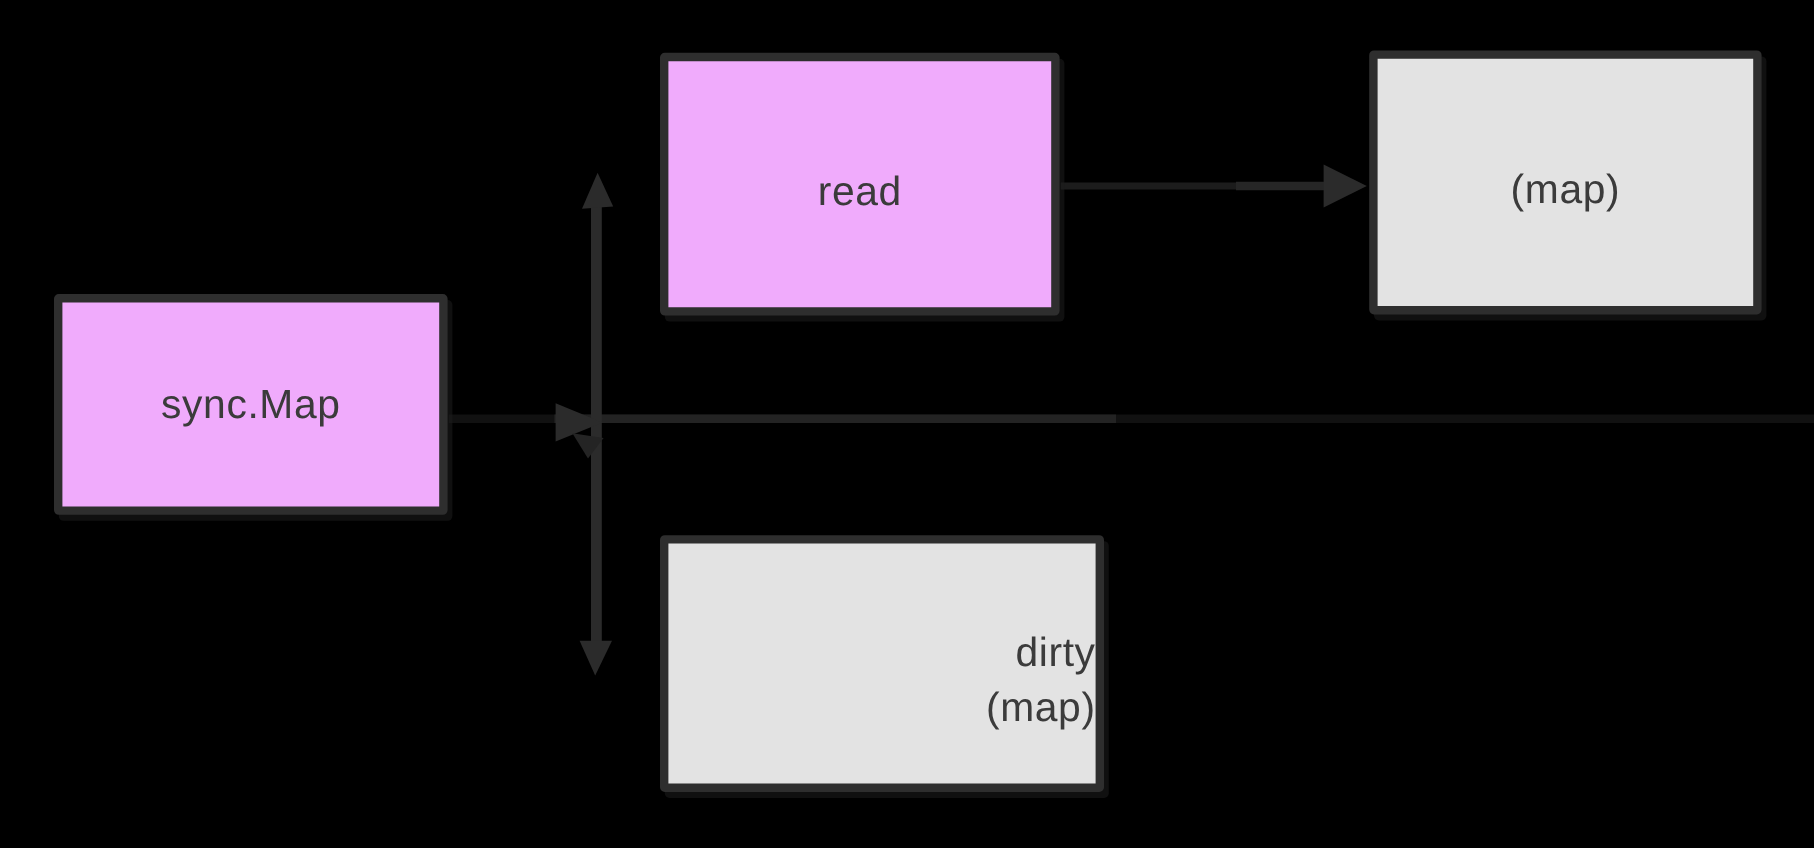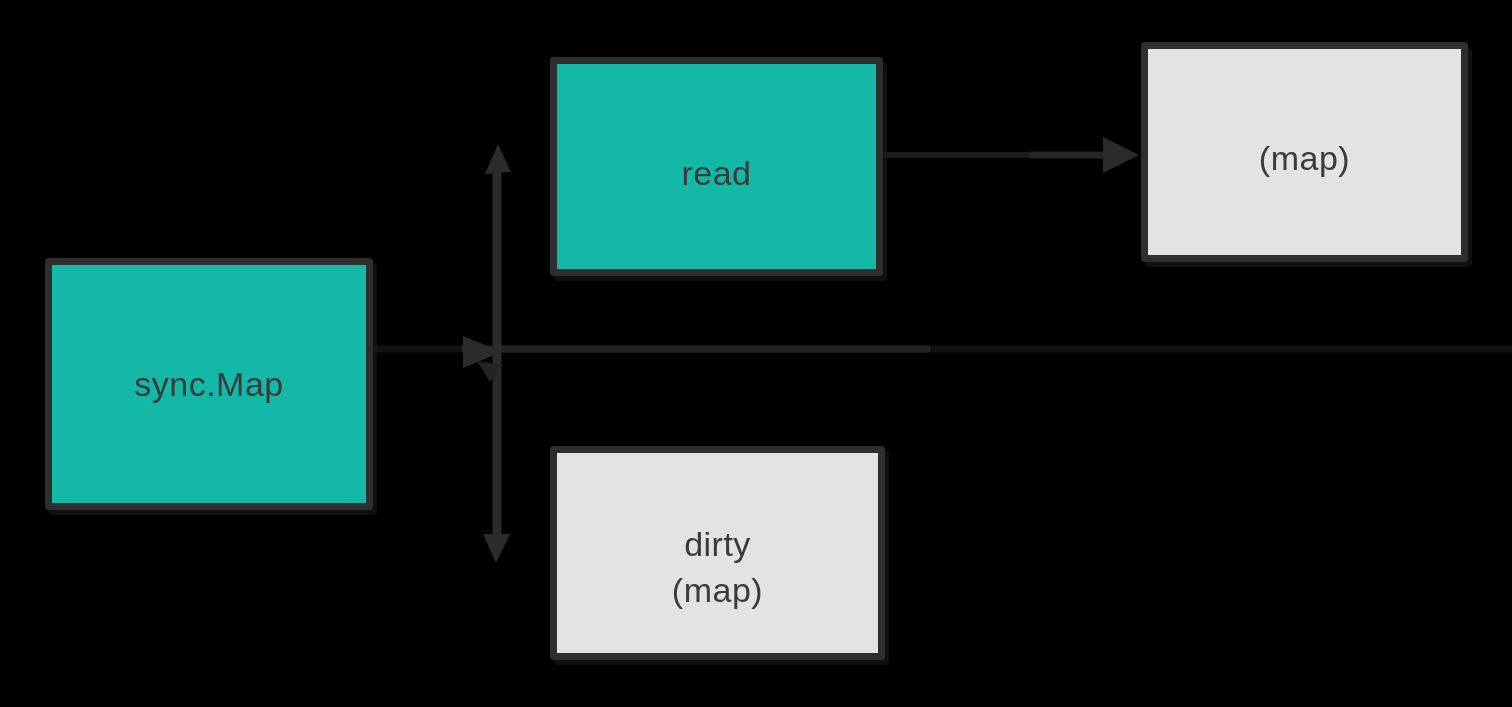--- a/index.html
+++ b/index.html
@@ -32,41 +32,42 @@
     flex-direction: column;
     align-items: center;
     justify-content: center;
     text-align: center;
     color: #3b3b3b;
     font-size: 34px;
     line-height: 46px;
     letter-spacing: 0.5px;
     box-shadow: 4px 5px 0 rgba(30,30,30,0.55);
   }
-  .node.white { background: #14b8a6; margin-top: 13px; }
+  .node.white { background: #f0abfc; }
   .node.gray  { background: #e3e3e3; }
 
   .node-sync-map {
     left: 45px; top: 245px;
-    width: 328px; height: 252px;
+    width: 328px; height: 184px;
   }
   .node-read {
     left: 550px; top: 44px;
     width: 333px; height: 219px;
     padding-top: 12px;
   }
   .node-read-only {
     left: 1141px; top: 42px;
     width: 327px; height: 220px;
     padding-top: 12px;
   }
   .node-dirty {
     left: 550px; top: 446px;
-    width: 335px; height: 214px;
+    width: 370px; height: 214px;
     padding-top: 28px;
+    align-items: flex-end;
   }
 
   .watermark {
     position: absolute;
     right: 16px;
     bottom: 15px;
     padding: 3px 8px 4px 8px;
     font-size: 19px;
     letter-spacing: 1px;
     color: #efefef;

